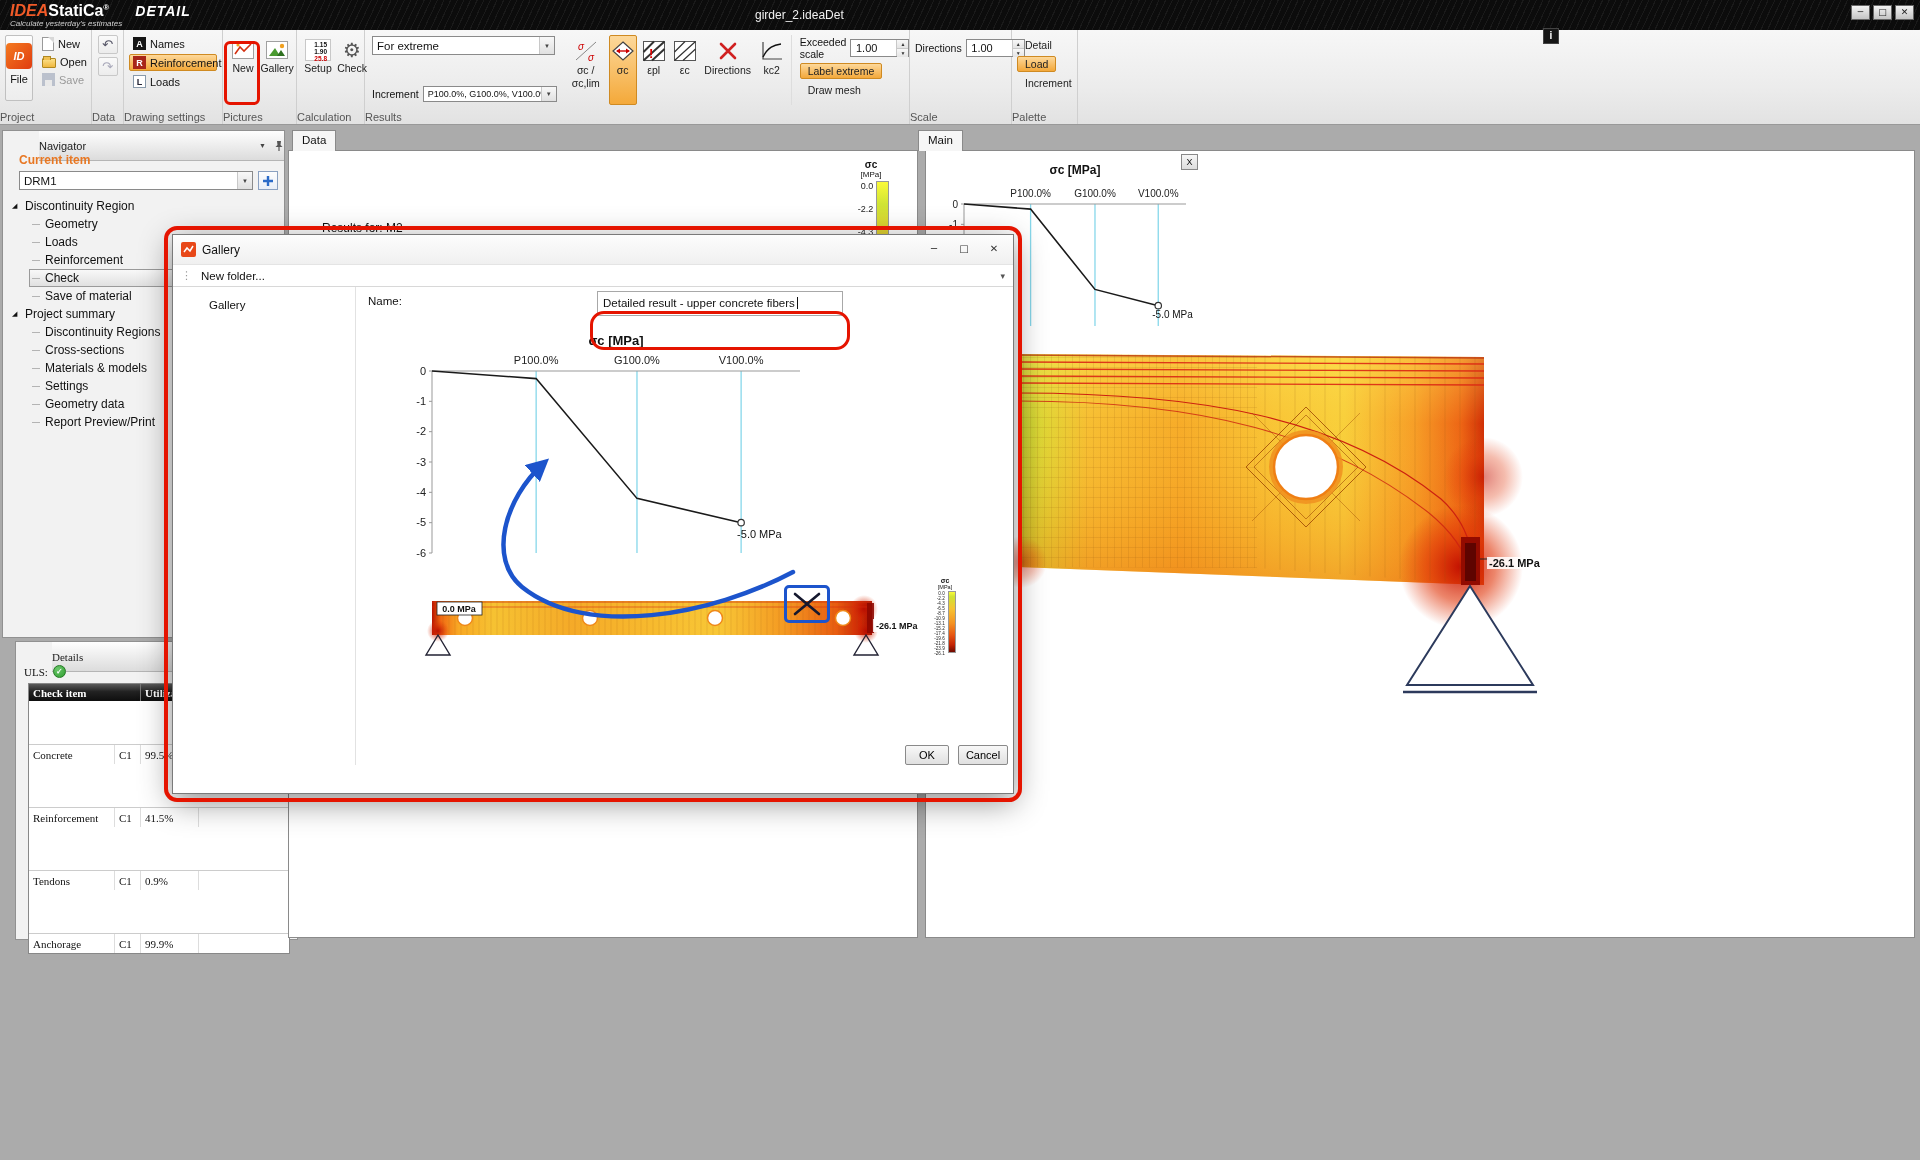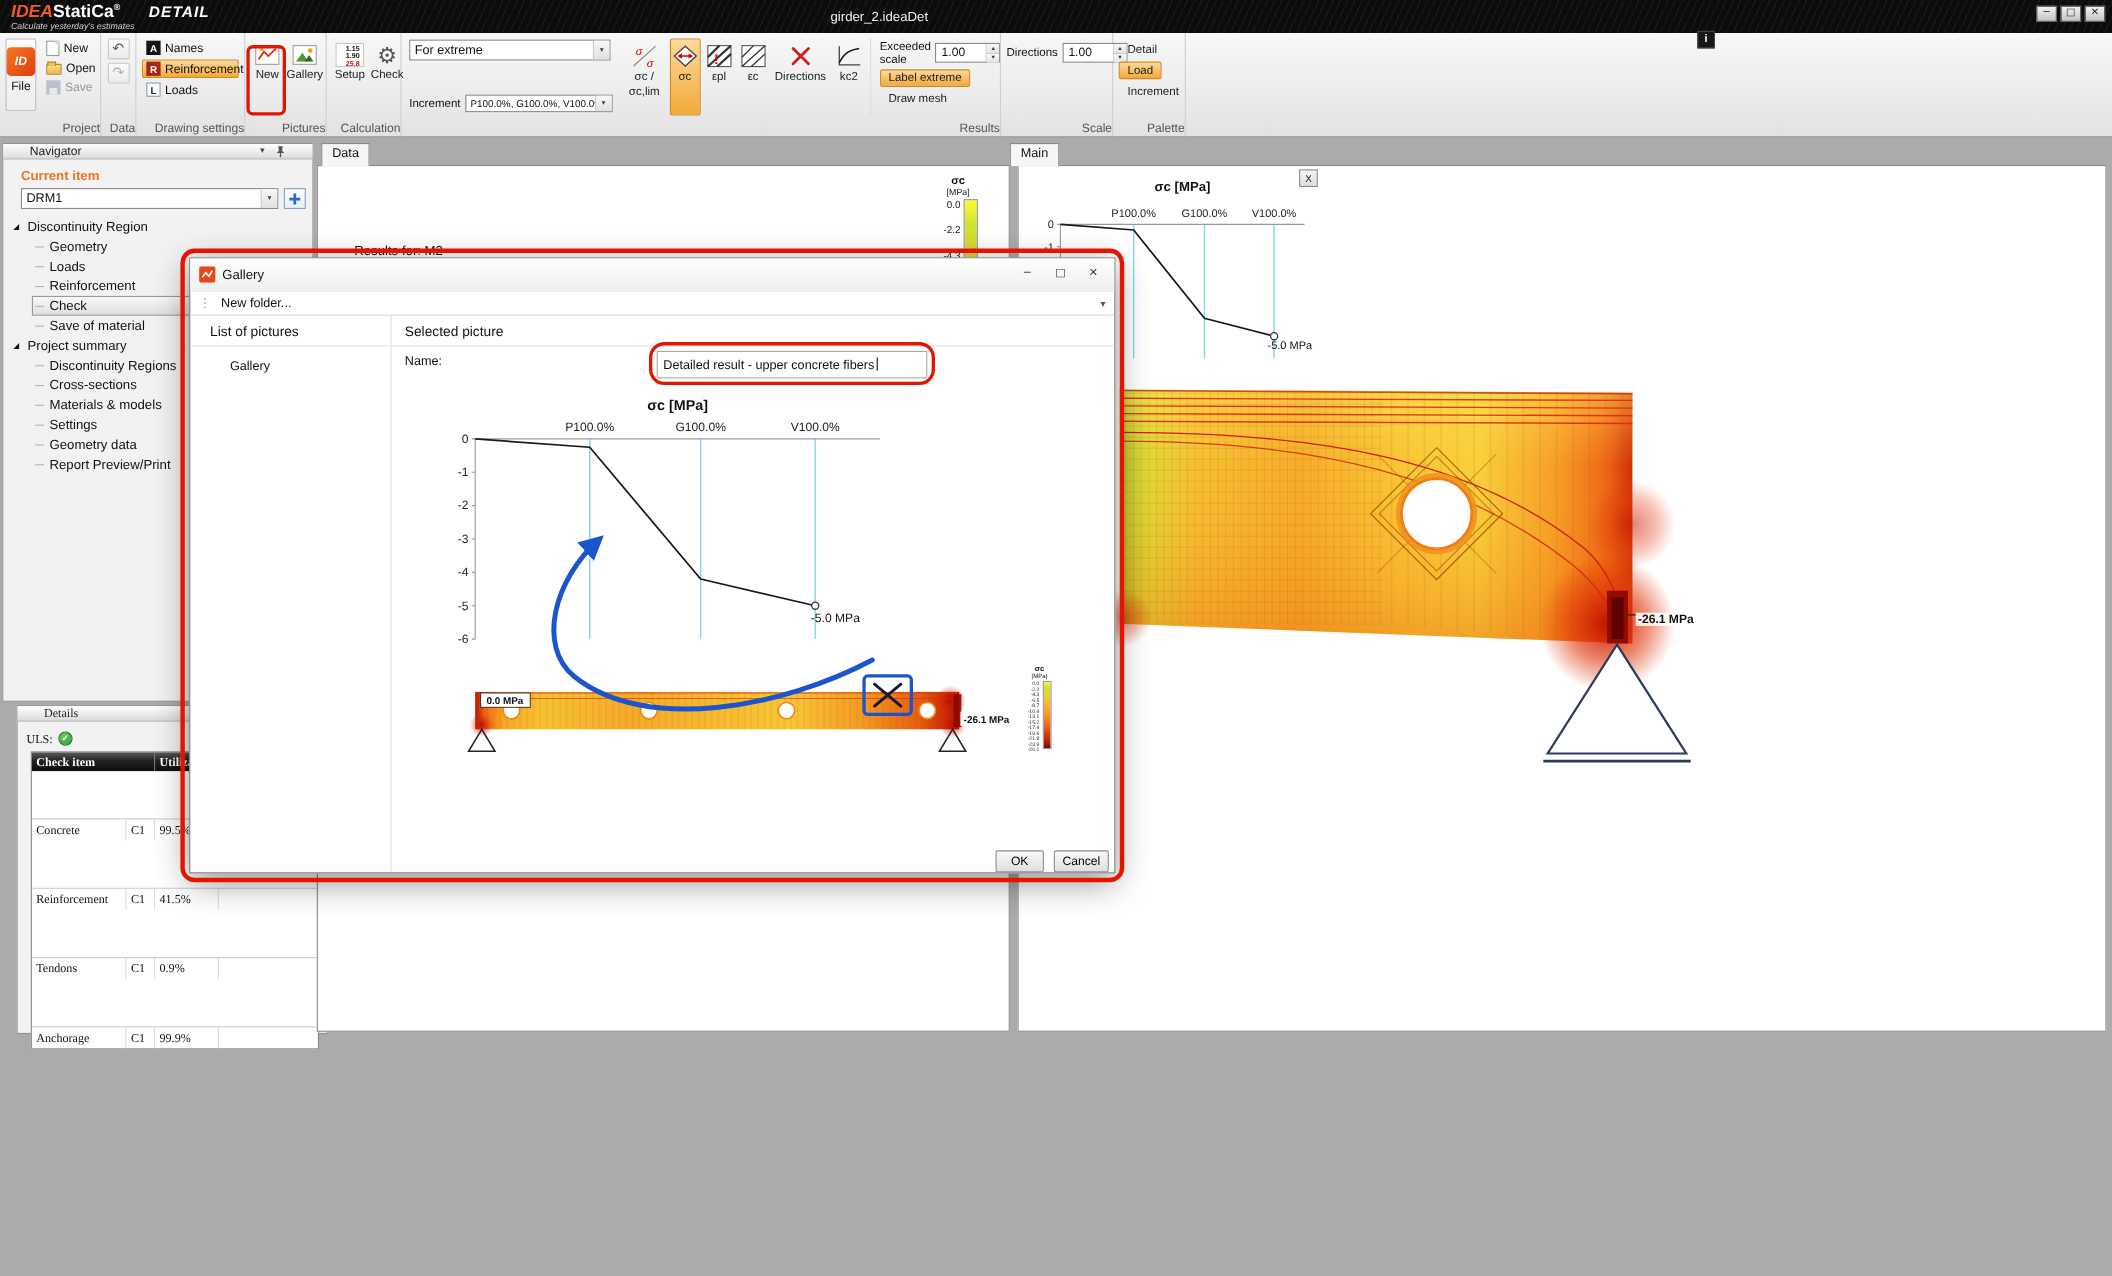--- a/index.html
+++ b/index.html
@@ -19,21 +19,21 @@
   .win-btns { position:absolute; right:6px; top:5px; display:flex; gap:3px; }
   .win-btn { width:19px; height:15px; background:linear-gradient(#f2f2f2,#c4c4c4); border:1px solid #666;
     font-size:9px; line-height:13px; text-align:center; color:#222; font-family:"DejaVu Sans",sans-serif; }
   .info-btn { position:absolute; left:1543px; top:28px; width:16px; height:16px; background:#161616; border:1px solid #444;
     color:#fff; font-size:10px; font-weight:bold; text-align:center; line-height:14px; z-index:6; }
 
   
   .ribbon { position:absolute; left:0; top:30px; width:1920px; height:95px; display:flex;
     background:linear-gradient(#f7f7f7,#ececec 60%,#e2e2e2); border-bottom:1px solid #999; z-index:2; }
   .rgroup { position:relative; border-right:1px solid #cfcfcf; padding:5px 5px 16px 5px; flex:none; }
-  .rgroup-label { position:absolute; bottom:1px; left:0; right:0; text-align:right; font-size:11px; color:#555; }
+  .rgroup-label { position:absolute; bottom:1px; left:0; right:0; text-align:left; font-size:11px; color:#555; }
   .grow { flex:1 !important; border-right:none !important; }
   .vbtn { display:flex; flex-direction:column; align-items:center; gap:2px; padding:3px 2px; border:1px solid transparent; border-radius:2px; }
   .vbtn .cap { font-size:10.5px; line-height:11px; text-align:center; color:#222; }
   .hbtn { display:flex; align-items:center; gap:4px; height:17px; padding:1px 3px; font-size:11px; border:1px solid transparent; border-radius:2px; }
   .selected-orange { background:linear-gradient(#fdd89a,#f4a93a) !important; border-color:#cf8a22 !important; }
   .file-btn { width:36px; height:66px; display:flex; flex-direction:column; align-items:center; gap:4px; padding-top:7px;
     border:1px solid #c0c0c0; border-radius:2px; background:linear-gradient(#fdfdfd,#ededed); font-size:11px; }
   .idea-ico { width:26px; height:26px; border-radius:4px; background:linear-gradient(135deg,#f47a20,#e03c10);
     color:#fff; font-weight:bold; font-style:italic; font-size:11px; display:flex; align-items:center; justify-content:center; }
   .stack { display:flex; flex-direction:column; gap:1px; }
@@ -67,22 +67,22 @@
   .res-wrap { display:flex; height:70px; }
   .res-left { display:flex; flex-direction:column; justify-content:space-between; padding:1px 8px 3px 2px; }
   .inc-row { display:flex; align-items:center; gap:4px; font-size:10.5px; }
   .res-icons { display:flex; gap:2px; }
   .res-right { display:flex; flex-direction:column; gap:3px; padding:1px 0 0 8px; border-left:1px solid #ddd; margin-left:4px; }
   .xr { display:flex; align-items:center; gap:4px; font-size:10.5px; }
   .pal { display:flex; flex-direction:column; gap:3px; padding-top:2px; }
 
   
   .panel { position:absolute; background:#f2f2f2; border:1px solid #919191; z-index:1; }
-  .panel-header { height:14px; background:linear-gradient(#fefefe,#dcdcdc); border-bottom:1px solid #b5b5b5;
-    display:flex; align-items:center; padding:0 24px; font-size:11px; color:#222; }
+  .panel-header { height:30px; background:linear-gradient(#fefefe,#dcdcdc); border-bottom:1px solid #b5b5b5;
+    display:flex; align-items:center; padding:0 0; font-size:11px; color:#222;margin-left:36px; }
   .hdr-ico { font-size:7px; color:#444; margin-left:8px; display:flex; align-items:center; }
   .cur-item { position:absolute; left:16px; top:22px; color:#e87722; font-weight:bold; font-size:12px; }
   .combo-row { position:absolute; left:16px; top:40px; display:flex; gap:5px; }
   .add-btn { width:20px; height:19px; border:1px solid #8aa0c0; background:linear-gradient(#fdfdfd,#e8eef8); display:flex; align-items:center; justify-content:center; }
   .nav-tree { position:absolute; left:0; top:66px; right:0; }
   .tree-item { display:flex; align-items:center; height:18px; font-size:12px; border:1px solid transparent; }
   .tree-item.parent { padding-left:8px; }
   .tree-item .glyph { width:13px; font-size:7px; font-family:"DejaVu Sans",sans-serif; color:#111; }
   .tree-item.leaf { margin-left:26px; padding-left:2px; }
   .tree-item.leaf::before { content:""; width:8px; height:1px; background:#b4b4b4; margin-right:5px; flex:none; }
@@ -602,24 +602,20 @@
     <span class="dlg-title">Gallery</span>
     <span class="dlg-btn">─</span>
     <span class="dlg-btn">□</span>
     <span class="dlg-btn">✕</span>
   </div>
   <div class="dlg-toolbar">
     <span class="grip">⋮</span>
     <span>New folder...</span>
     <span class="chev">▾</span>
   </div>
-  <div class="dlg-headers">
-    <div class="lh">List of pictures</div>
-    <div class="rh">Selected picture</div>
-  </div>
   <div class="dlg-main">
     <div class="dlg-left">
       <div class="dlg-list-item">Gallery</div>
     </div>
     <div class="dlg-right">
       <span class="name-lbl">Name:</span>
       <div class="name-input">
         <span>Detailed result - upper concrete fibers</span><span class="caret"></span>
       </div>
 

